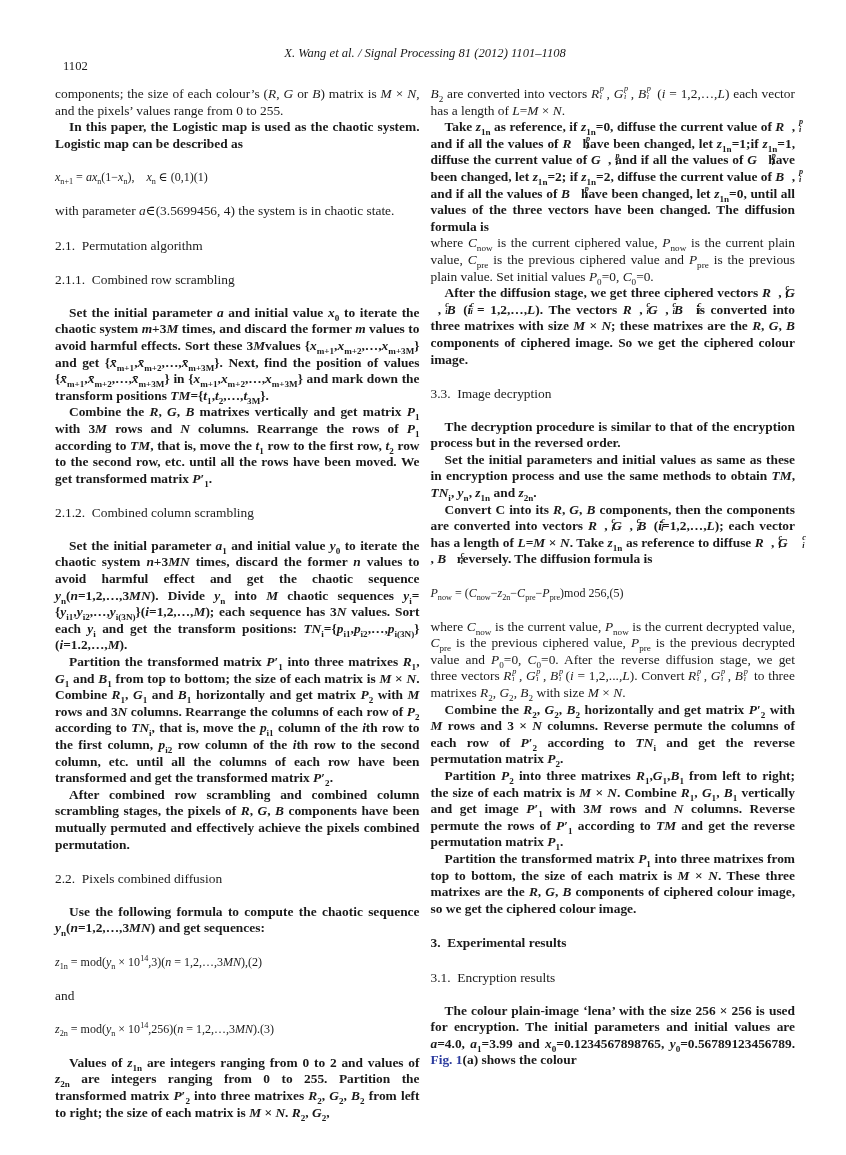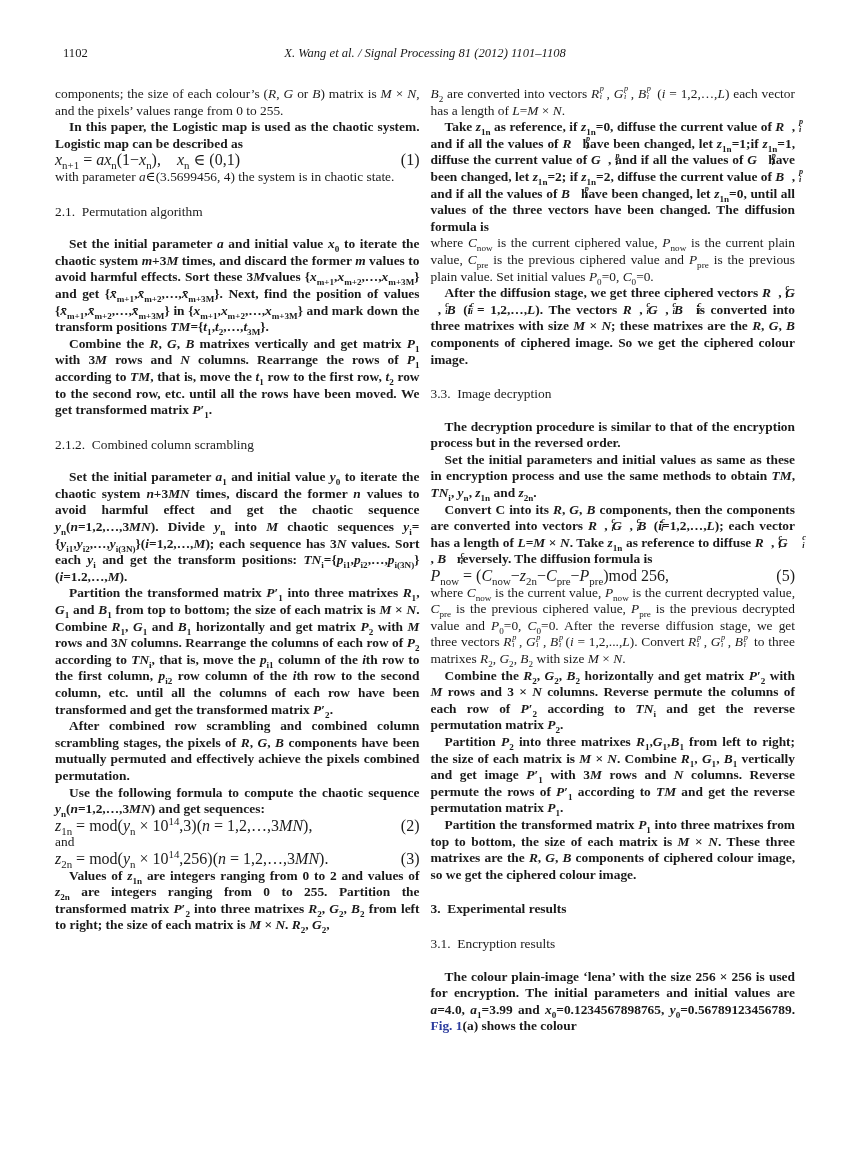--- a/index.html
+++ b/index.html
@@ -14,21 +14,21 @@
     box-sizing:border-box;
     padding:46px 51px 0 55px;
   }
   .page-header{
     position:relative;
     font-size:12.6px;
     line-height:14px;
     margin-bottom:26px;
   }
   .page-number{
-    position:absolute;left:8px;top:0;
+    position:absolute;left:8px;top:13px;
     font-style:normal;
   }
   .running-head{
     display:block;text-align:center;font-style:italic;
   }
   .columns{display:flex;gap:11px;align-items:flex-start;}
   .col{flex:1 1 0;min-width:0;}
   .col p, .col h3{
     margin:0;
     font-size:13.4px;
@@ -40,23 +40,23 @@
   .col h3.heading-italic{
     text-align:left;
     margin-top:18px;margin-bottom:16px;
   }
   .col h3.heading-bold{
     font-weight:bold;
     text-align:left;
     margin-top:18px;margin-bottom:16px;
   }
   .equation{
-    display:flex;justify-content:space-between;align-items:baseline;
-    margin:0 0;
-    font-size:16px;line-height:16.6px;
+    display:flex;align-items:baseline;
+    margin:17px 0;
+    font-size:12px;line-height:16.6px;
   }
   .eq-body{white-space:nowrap;}
   .eq-num{font-style:normal;}
   sub,sup{font-size:68%;line-height:0;}
   
   .ss{
     display:inline-block;position:relative;
     width:.55em;height:1em;vertical-align:-0.2em;
     font-style:italic;
   }
@@ -76,26 +76,28 @@
   <div class="columns">
     <div class="col">
         <p class="para">components; the size of each colour’s (<i>R</i>, <i>G</i> or <i>B</i>) matrix is <i>M</i> × <i>N</i>, and the pixels’ values range from 0 to 255.</p>
         <p class="para indent">In this paper, the Logistic map is used as the chaotic system. Logistic map can be described as</p>
         <div class="equation">
           <span class="eq-body"><i>x</i><sub>n+1</sub> = <i>ax</i><sub>n</sub>(1−<i>x</i><sub>n</sub>), <i>x</i><sub>n</sub> ∈ (0,1)</span>
           <span class="eq-num">(1)</span>
         </div>
         <p class="para">with parameter <i>a</i>∈(3.5699456, 4) the system is in chaotic state.</p>
         <h3 class="heading-italic">2.1. Permutation algorithm</h3>
+        <h3 class="heading-italic">2.1.1. Combined row scrambling</h3>
         <p class="para indent">Set the initial parameter <i>a</i> and initial value <i>x</i><sub>0</sub> to iterate the chaotic system <i>m</i>+3<i>M</i> times, and discard the former <i>m</i> values to avoid harmful effects. Sort these 3<i>M</i>values {<i>x</i><sub>m+1</sub>,<i>x</i><sub>m+2</sub>,…,<i>x</i><sub>m+3M</sub>} and get {<i>x̄</i><sub>m+1</sub>,<i>x̄</i><sub>m+2</sub>,…,<i>x̄</i><sub>m+3M</sub>}. Next, find the position of values {<i>x̄</i><sub>m+1</sub>,<i>x̄</i><sub>m+2</sub>,…,<i>x̄</i><sub>m+3M</sub>} in {<i>x</i><sub>m+1</sub>,<i>x</i><sub>m+2</sub>,…,<i>x</i><sub>m+3M</sub>} and mark down the transform positions <i>TM</i>={<i>t</i><sub>1</sub>,<i>t</i><sub>2</sub>,…,<i>t</i><sub>3M</sub>}.</p>
         <p class="para indent">Combine the <i>R</i>, <i>G</i>, <i>B</i> matrixes vertically and get matrix <i>P</i><sub>1</sub> with 3<i>M</i> rows and <i>N</i> columns. Rearrange the rows of <i>P</i><sub>1</sub> according to <i>TM</i>, that is, move the <i>t</i><sub>1</sub> row to the first row, <i>t</i><sub>2</sub> row to the second row, etc. until all the rows have been moved. We get transformed matrix <i>P</i>′<sub>1</sub>.</p>
         <h3 class="heading-italic">2.1.2. Combined column scrambling</h3>
         <p class="para indent">Set the initial parameter <i>a</i><sub>1</sub> and initial value <i>y</i><sub>0</sub> to iterate the chaotic system <i>n</i>+3<i>MN</i> times, discard the former <i>n</i> values to avoid harmful effect and get the chaotic sequence <i>y</i><sub>n</sub>(<i>n</i>=1,2,…,3<i>MN</i>). Divide <i>y</i><sub>n</sub> into <i>M</i> chaotic sequences <i>y</i><sub>i</sub>={<i>y</i><sub>i1</sub>,<i>y</i><sub>i2</sub>,…,<i>y</i><sub>i(3N)</sub>}(<i>i</i>=1,2,…,<i>M</i>); each sequence has 3<i>N</i> values. Sort each <i>y</i><sub>i</sub> and get the transform positions: <i>TN</i><sub>i</sub>={<i>p</i><sub>i1</sub>,<i>p</i><sub>i2</sub>,…,<i>p</i><sub>i(3N)</sub>}(<i>i</i>=1.2,…,<i>M</i>).</p>
         <p class="para indent">Partition the transformed matrix <i>P</i>′<sub>1</sub> into three matrixes <i>R</i><sub>1</sub>, <i>G</i><sub>1</sub> and <i>B</i><sub>1</sub> from top to bottom; the size of each matrix is <i>M</i> × <i>N</i>. Combine <i>R</i><sub>1</sub>, <i>G</i><sub>1</sub> and <i>B</i><sub>1</sub> horizontally and get matrix <i>P</i><sub>2</sub> with <i>M</i> rows and 3<i>N</i> columns. Rearrange the columns of each row of <i>P</i><sub>2</sub> according to <i>TN</i><sub>i</sub>, that is, move the <i>p</i><sub>i1</sub> column of the <i>i</i>th row to the first column, <i>p</i><sub>i2</sub> row column of the <i>i</i>th row to the second column, etc. until all the columns of each row have been transformed and get the transformed matrix <i>P</i>′<sub>2</sub>.</p>
         <p class="para indent">After combined row scrambling and combined column scrambling stages, the pixels of <i>R</i>, <i>G</i>, <i>B</i> components have been mutually permuted and effectively achieve the pixels combined permutation.</p>
+        <h3 class="heading-italic">2.2. Pixels combined diffusion</h3>
         <p class="para indent">Use the following formula to compute the chaotic sequence <i>y</i><sub>n</sub>(<i>n</i>=1,2,…,3<i>MN</i>) and get sequences:</p>
         <div class="equation">
           <span class="eq-body"><i>z</i><sub>1n</sub> = mod(<i>y</i><sub>n</sub> × 10<sup>14</sup>,3)(<i>n</i> = 1,2,…,3<i>MN</i>),</span>
           <span class="eq-num">(2)</span>
         </div>
         <p class="para">and</p>
         <div class="equation">
           <span class="eq-body"><i>z</i><sub>2n</sub> = mod(<i>y</i><sub>n</sub> × 10<sup>14</sup>,256)(<i>n</i> = 1,2,…,3<i>MN</i>).</span>
           <span class="eq-num">(3)</span>
         </div>

